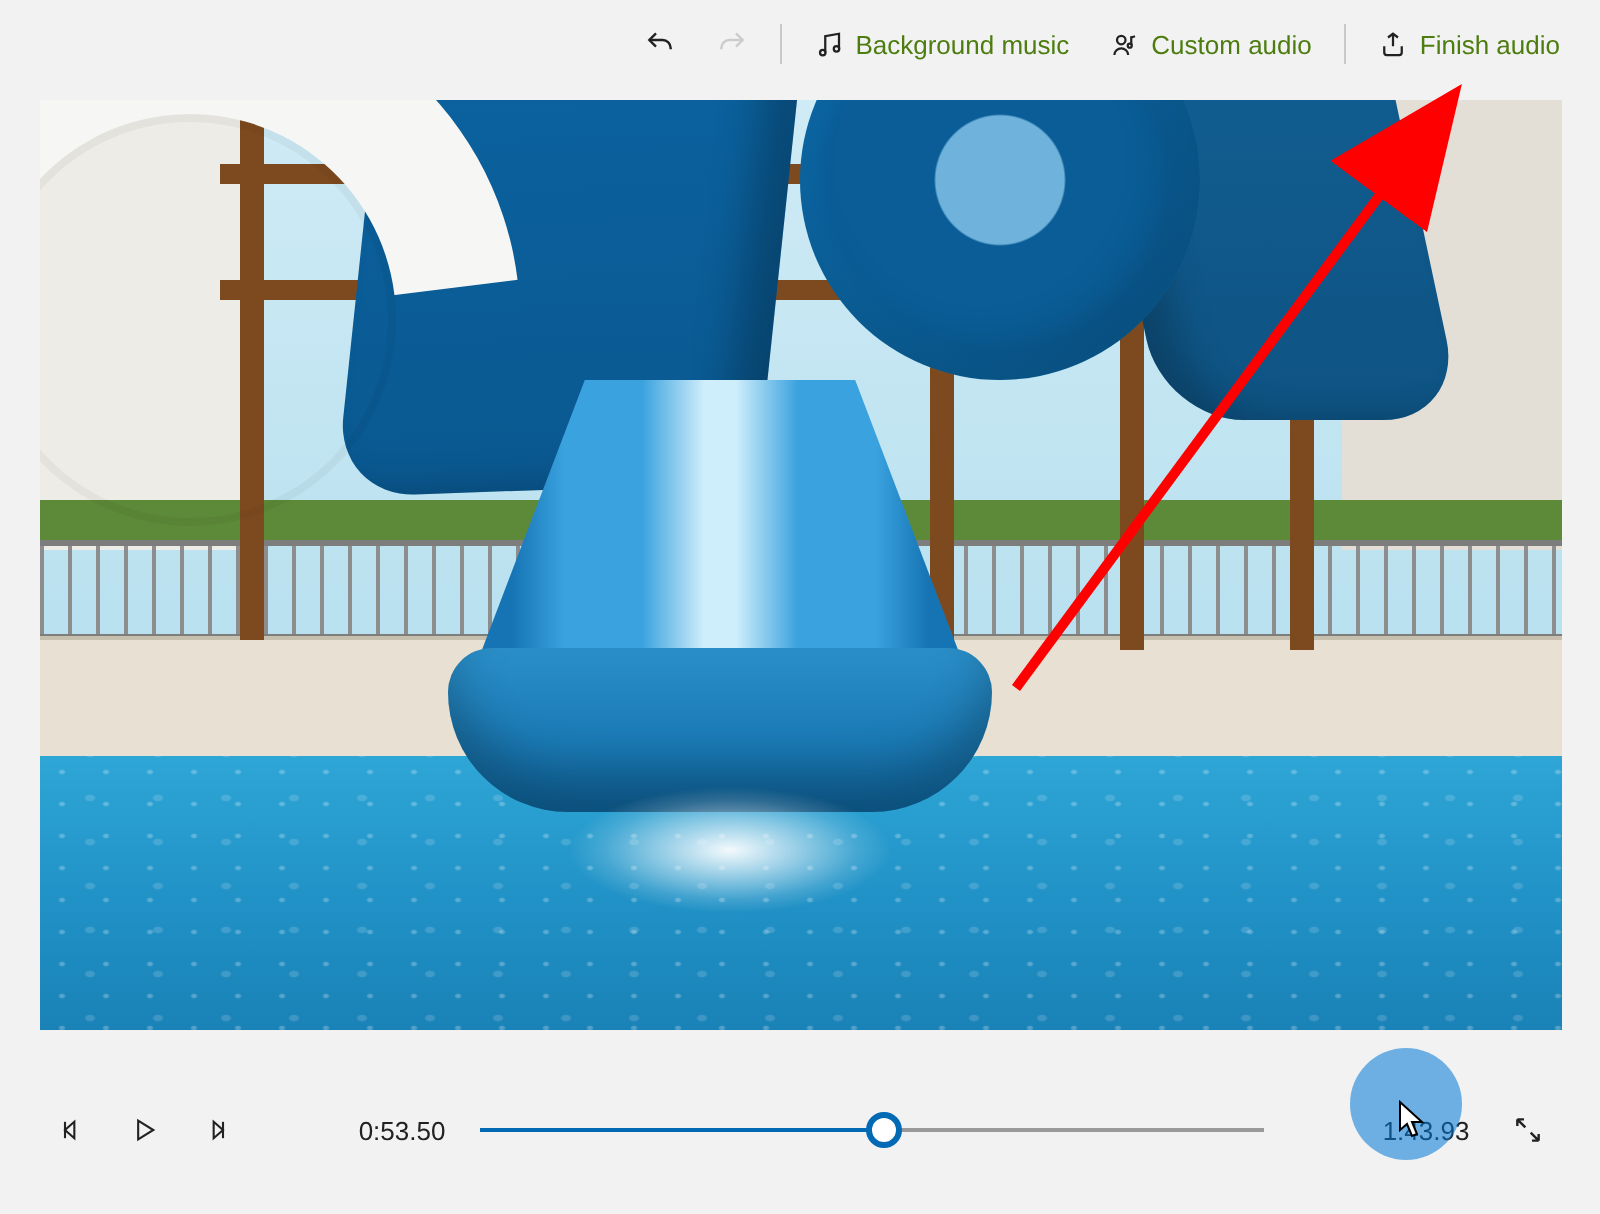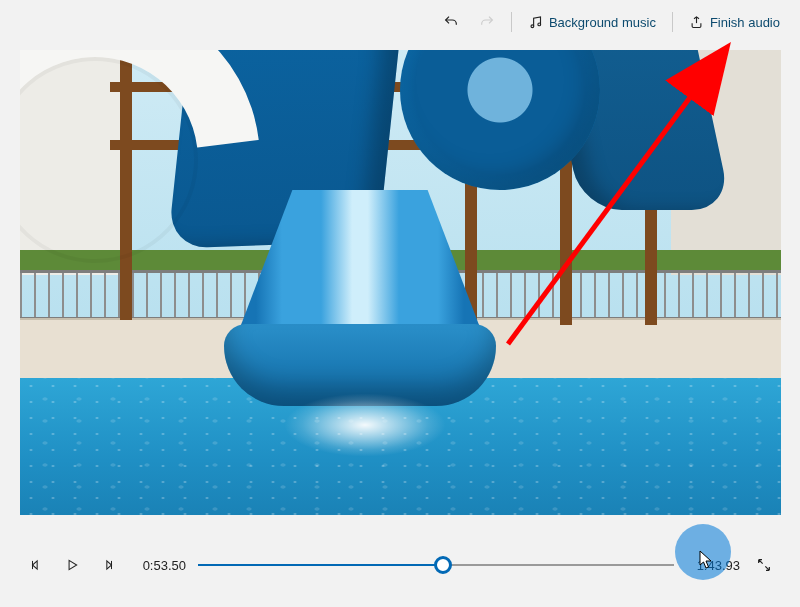--- a/index.html
+++ b/index.html
@@ -21,21 +21,21 @@
     justify-content: flex-end;
     padding: 0 10px 0 0;
     gap: 0;
   }
   .tb-btn {
     display: flex;
     align-items: center;
     gap: 6px;
     padding: 6px 10px;
     cursor: pointer;
-    color: #0c4a6e;
+    color: #4d7c0f;
     border-radius: 2px;
     justify-content: flex-end;
   }
   .tb-btn.disabled { opacity: 0.35; cursor: default; }
   .tb-sep {
     width: 1px;
     height: 20px;
     background: #c9c9c9;
     margin: 0 6px;
   }
@@ -61,21 +61,21 @@
   }
   .pb-btn {
     width: 24px;
     height: 24px;
     display: flex;
     align-items: center;
     justify-content: center;
     cursor: pointer;
     color: #222;
   }
-  .time { font-size: 13px; color: #222; min-width: 54px; text-align: right;}
+  .time { font-size: 13px; color: #222; min-width: 54px; text-align: center; margin-left: 42px;}
   .seek {
     flex: 1;
     position: relative;
     height: 24px;
     display: flex;
     align-items: center;
   }
   .seek-track {
     position: absolute;
     left: 0; right: 0;
@@ -190,20 +190,30 @@
   </div>
   <div class="tb-sep"></div>
   <div class="tb-btn">
     <svg width="15" height="15" viewBox="0 0 24 24" fill="none" stroke="#222" stroke-width="1.8">
         <path d="M9 18V5l11-2v12"></path>
         <circle cx="7" cy="18" r="2.2"></circle>
         <circle cx="18" cy="15" r="2.2"></circle>
       </svg>
     <span>Background music</span>
   </div>
+  <div class="tb-btn">
+    <svg width="15" height="15" viewBox="0 0 24 24" fill="none" stroke="#222" stroke-width="1.8">
+        <circle cx="9" cy="8" r="3.4"></circle>
+        <path d="M3.5 20c0-3 2.6-5.3 5.5-5.3S14.5 17 14.5 20"></path>
+        <path d="M17 5v7"></path>
+        <path d="M20 5l-3 1"></path>
+        <circle cx="15.8" cy="12.5" r="1.6"></circle>
+      </svg>
+    <span>Custom audio</span>
+  </div>
   <div class="tb-sep"></div>
   <div class="tb-btn">
     <svg width="15" height="15" viewBox="0 0 24 24" fill="none" stroke="#222" stroke-width="1.8">
         <path d="M12 3v10"></path>
         <path d="M8 6l4-3 4 3"></path>
         <path d="M5 13v5a2 2 0 0 0 2 2h10a2 2 0 0 0 2-2v-5"></path>
       </svg>
     <span>Finish audio</span>
   </div>
 </div>

